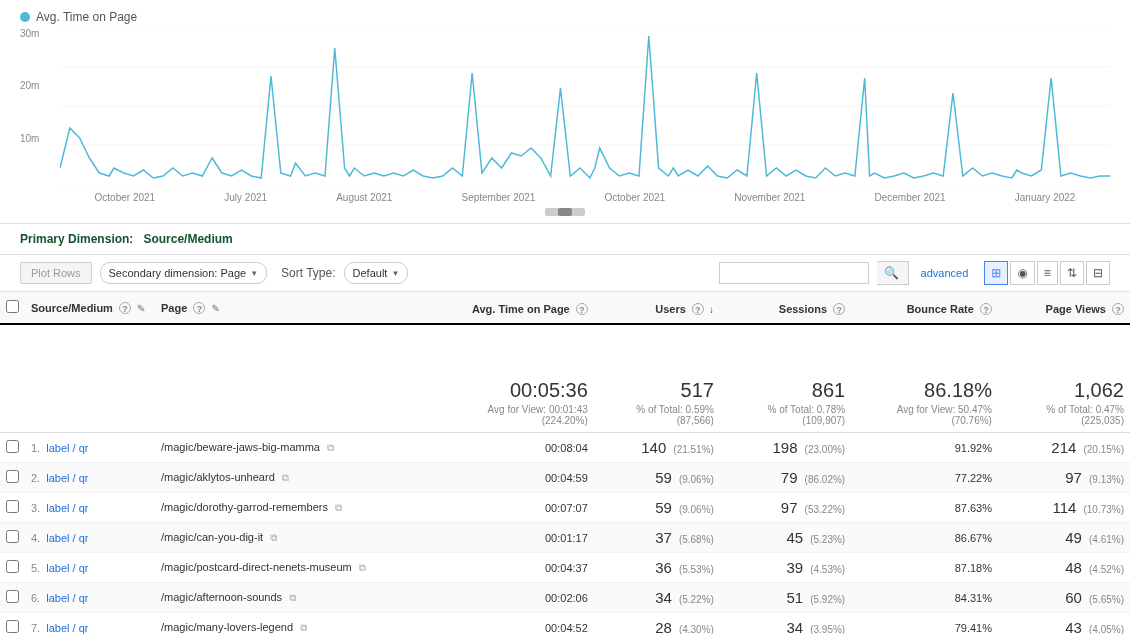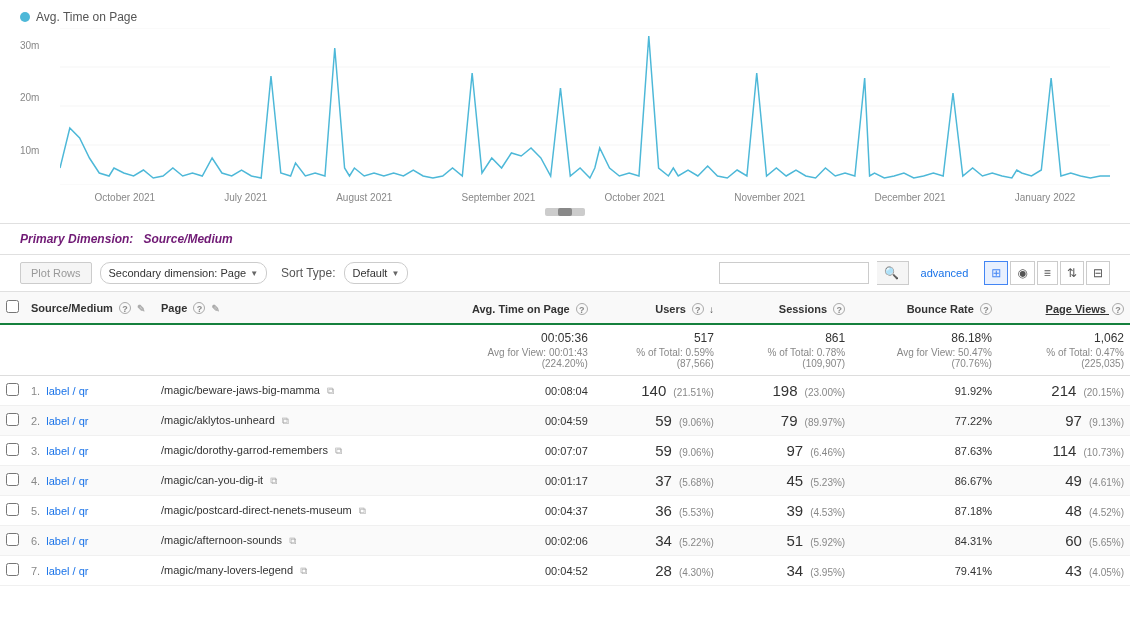--- a/index.html
+++ b/index.html
@@ -3,75 +3,75 @@
   <meta charset="utf-8">
   <style>
     * { box-sizing: border-box; margin: 0; padding: 0; }
     body { font-family: Arial, sans-serif; font-size: 12px; color: #333; background: #fff; width: 1130px; overflow-x: hidden; }
 
     
     .chart-section { padding: 10px 20px 0 20px; border-bottom: 1px solid #e0e0e0; }
     .chart-title { display: flex; align-items: center; gap: 6px; font-size: 12px; color: #555; margin-bottom: 4px; }
     .chart-dot { width: 10px; height: 10px; border-radius: 50%; background: #4db8d8; display: inline-block; }
     .chart-area { position: relative; height: 175px; margin-left: 40px; }
-    .chart-yaxis { position: absolute; left: -40px; top: 12px; height: 100%; display: flex; flex-direction: column; justify-content: space-between; font-size: 10px; color: #888; padding-bottom: 18px; }
+    .chart-yaxis { position: absolute; left: -40px; top: 0; height: 100%; display: flex; flex-direction: column; justify-content: space-between; font-size: 10px; color: #888; padding-bottom: 18px; }
     .chart-xaxis { position: absolute; bottom: 0; left: 0; right: 0; display: flex; justify-content: space-around; font-size: 10px; color: #888; }
     .chart-line-svg { position: absolute; top: 0; left: 0; width: 100%; height: calc(100% - 18px); }
 
     
     .primary-dim { padding: 8px 20px; font-size: 12px; color: #333; border-bottom: 1px solid #e0e0e0; }
-    .primary-dim span { color: #701a75; font-weight: 600; font-style: italic; }
+    .primary-dim span { color: #14532d; font-weight: 600; }
 
     
     .toolbar { display: flex; align-items: center; padding: 6px 20px; gap: 8px; border-bottom: 1px solid #e0e0e0; }
     .plot-rows-btn { border: 1px solid #ccc; background: #f5f5f5; padding: 4px 10px; font-size: 11px; color: #999; border-radius: 2px; cursor: pointer; }
     .dropdown-btn { border: 1px solid #ccc; background: #fff; padding: 4px 8px; font-size: 11px; color: #333; border-radius: 10px; cursor: pointer; display: flex; align-items: center; gap: 4px; }
     .dropdown-arrow { font-size: 8px; color: #666; }
     .toolbar-spacer { flex: 1; }
     .search-box { border: 1px solid #ccc; padding: 4px 6px; font-size: 11px; width: 150px; outline: none; }
     .search-icon-btn { border: 1px solid #ccc; border-left: none; background: #f5f5f5; padding: 4px 8px; cursor: pointer; font-size: 12px; }
     .advanced-link { color: #1a73e8; font-size: 11px; text-decoration: none; cursor: pointer; margin-left: 4px; }
     .view-icons { display: flex; gap: 2px; margin-left: 8px; }
     .view-icon-btn { border: 1px solid #ccc; background: #fff; padding: 4px 6px; cursor: pointer; font-size: 12px; color: #555; }
     .view-icon-btn.active { background: #e8f0fe; border-color: #4285f4; color: #4285f4; }
 
     
     .table-container { overflow-x: auto; }
     table { width: 100%; border-collapse: collapse; }
-    thead tr { border-bottom: 2px solid #15803d; }
+    thead tr { border-bottom: 2px solid #000000; }
     th { padding: 8px 6px; font-size: 11px; font-weight: 600; color: #333; text-align: left; background: #f9f9f9; border-bottom: 1px solid #ddd; vertical-align: bottom; white-space: nowrap; }
     th.num { text-align: right; }
     td { padding: 6px 6px; font-size: 11px; border-bottom: 1px solid #f0f0f0; vertical-align: middle; }
     td.num { text-align: right; }
     .help-icon { display: inline-block; width: 12px; height: 12px; border-radius: 50%; border: 1px solid #aaa; font-size: 9px; text-align: center; line-height: 12px; color: #888; cursor: pointer; margin-left: 3px; }
     .sort-icon { display: inline-block; font-size: 10px; color: #555; margin-left: 2px; }
     .edit-icon { display: inline-block; width: 12px; height: 12px; font-size: 10px; color: #aaa; cursor: pointer; margin-left: 3px; }
     
     
     .summary-row td { background: #fff; border-bottom: 1px solid #ddd; text-align: right; font-size: 11px; }
     .summary-row td:first-child, .summary-row td:nth-child(2) { border-bottom: 1px solid #ddd; }
-    .summary-main { font-size: 12px; font-weight: 400; color: #333; display: block; }
+    .summary-main { font-size: 20px; font-weight: 400; color: #333; display: block; margin-top: 48px; }
     .summary-sub { font-size: 10px; color: #888; display: block; margin-top: 2px; }
 
     .link-cell { color: #1a73e8; cursor: pointer; text-decoration: none; }
     .page-icon { display: inline-block; font-size: 10px; color: #aaa; margin-left: 4px; cursor: pointer; }
     
     .num-main { font-size: 15px; }
     .num-pct { font-size: 10px; color: #888; margin-left: 4px; }
     
     .checkbox-cell { width: 24px; }
     input[type=checkbox] { cursor: pointer; }
 
     .col-source { min-width: 130px; }
     .col-page { min-width: 280px; }
     .col-avg { min-width: 100px; text-align: right; }
     .col-users { min-width: 80px; text-align: right; }
     .col-sessions { min-width: 80px; text-align: right; }
     .col-bounce { min-width: 90px; text-align: right; }
-    .col-pageviews { min-width: 90px; text-align: right; text-decoration: underline; }
+    .col-pageviews { min-width: 90px; text-align: right; }
 
     .row-num { color: #888; min-width: 24px; }
   </style>
 </head>
 <body>
 
 <div class="chart-section">
   <div class="chart-title">
     <span class="chart-dot"></span>
     <span>Avg. Time on Page</span>
@@ -248,21 +248,21 @@
       <span>/magic/aklytos-unheard</span>
       <span class="page-icon">⧉</span>
     </td>
     <td class="num">00:04:59</td>
     <td class="num">
       <span class="num-main">59</span>
       <span class="num-pct">(9.06%)</span>
     </td>
     <td class="num">
       <span class="num-main">79</span>
-      <span class="num-pct">(89.97%)</span>
+      <span class="num-pct">(86.02%)</span>
     </td>
     <td class="num">77.22%</td>
     <td class="num">
       <span class="num-main">97</span>
       <span class="num-pct">(9.13%)</span>
     </td>
   </tr>
         <tr style="background: rgb(255, 255, 255);">
     <td class="checkbox-cell">
       <input type="checkbox" style="">
@@ -275,21 +275,21 @@
       <span>/magic/dorothy-garrod-remembers</span>
       <span class="page-icon">⧉</span>
     </td>
     <td class="num">00:07:07</td>
     <td class="num">
       <span class="num-main">59</span>
       <span class="num-pct">(9.06%)</span>
     </td>
     <td class="num">
       <span class="num-main">97</span>
-      <span class="num-pct">(6.46%)</span>
+      <span class="num-pct">(53.22%)</span>
     </td>
     <td class="num">87.63%</td>
     <td class="num">
       <span class="num-main">114</span>
       <span class="num-pct">(10.73%)</span>
     </td>
   </tr>
         <tr style="background: rgb(250, 250, 250);">
     <td class="checkbox-cell">
       <input type="checkbox" style="">

